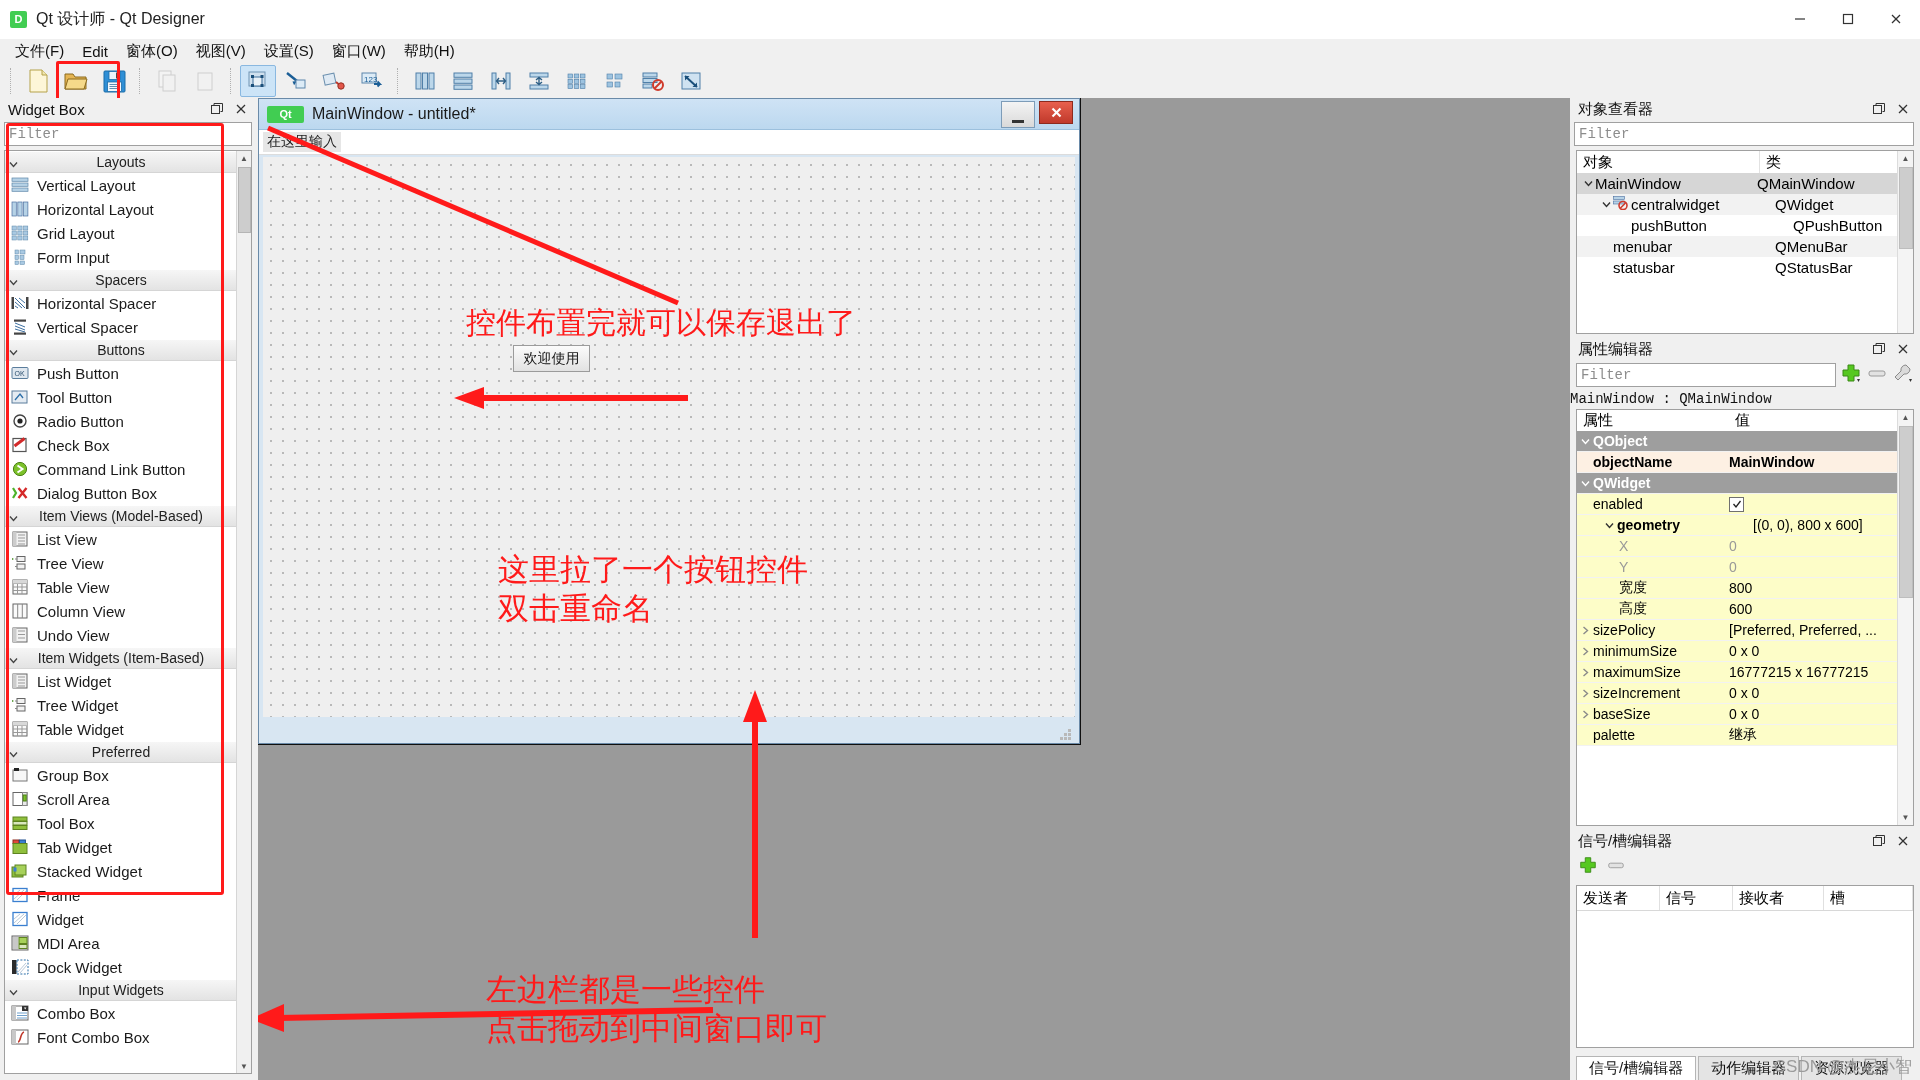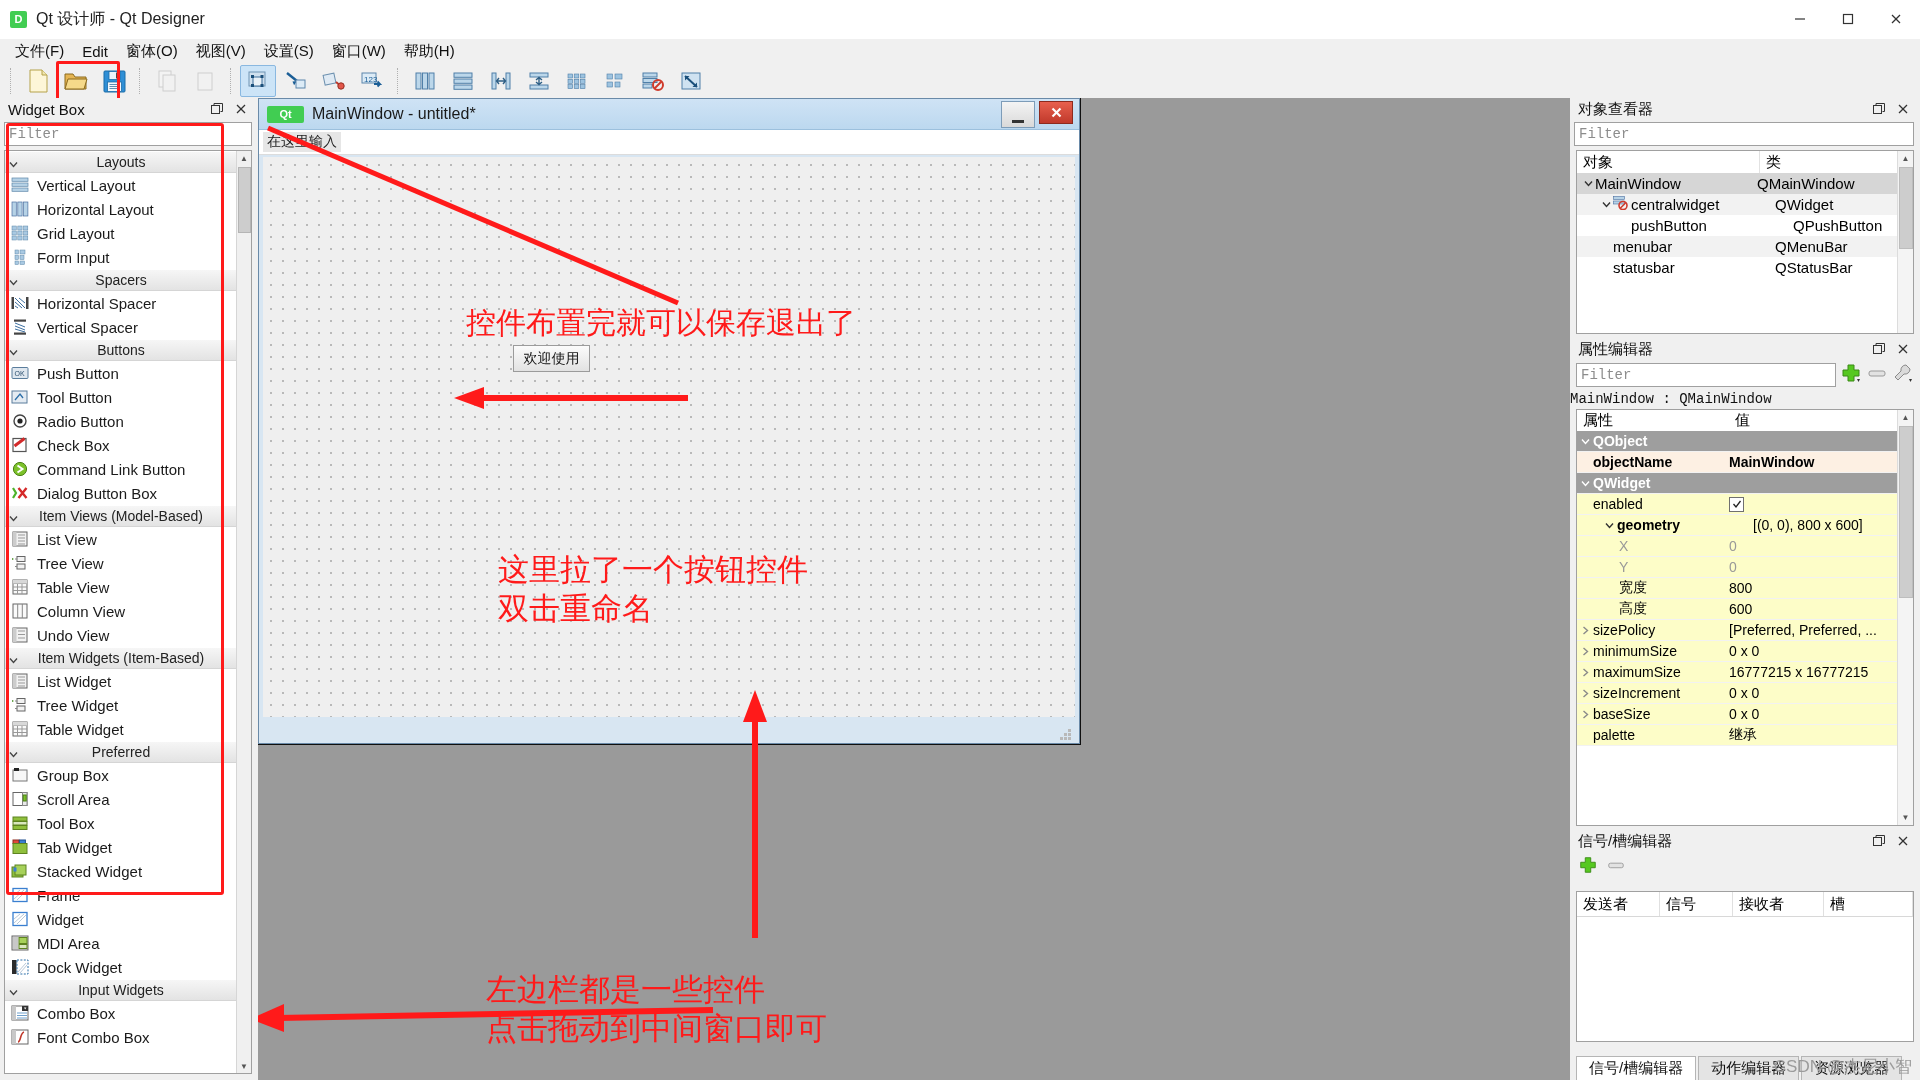--- a/index.html
+++ b/index.html
@@ -101,21 +101,21 @@
   .prop-row{display:flex;height:20px;font-size:14px;align-items:center;border-bottom:1px solid #f2f2f2;}
   .prop-row .k{display:flex;align-items:center;overflow:hidden;white-space:nowrap;}
   .prop-row .v{padding-left:6px;overflow:hidden;white-space:nowrap;}
   .prop-group{background:#9e9e9e;color:#fff;font-weight:bold;}
   .prop-obj{background:#fdf0e3;font-weight:bold;}
   .prop-yellow{background:#fdfdc8;}
   .prop-ind{width:16px;flex:none;display:flex;align-items:center;justify-content:center;font-size:9px;}
   .chk{width:13px;height:13px;border:1px solid #707070;background:#fff;display:inline-flex;align-items:center;justify-content:center;font-size:10px;color:#111;}
 
   .so-toolbar{display:flex;align-items:center;gap:8px;padding:3px 8px;}
-  .so-list{flex:1;background:#fff;border:1px solid #a0a0a0;margin:10px 6px;}
+  .so-list{flex:1;background:#fff;border:1px solid #a0a0a0;margin:4px 6px;}
   .so-head{display:flex;height:24px;font-size:15px;border-bottom:1px solid #d8d8d8;}
   .so-head div{display:flex;align-items:center;padding:0 6px;border-right:1px solid #e0e0e0;}
   .tabs{display:flex;height:24px;margin:4px 6px 0 6px;font-size:15px;}
   .tab{padding:2px 12px;border:1px solid #b5b5b5;border-bottom:none;background:#e4e4e4;color:#111;margin-right:2px;}
   .tab.sel{background:#fff;}
   .watermark{position:absolute;right:8px;bottom:2px;font-size:17px;color:#9b9b9b;}
 </style>
 </head>
 <body>
 

